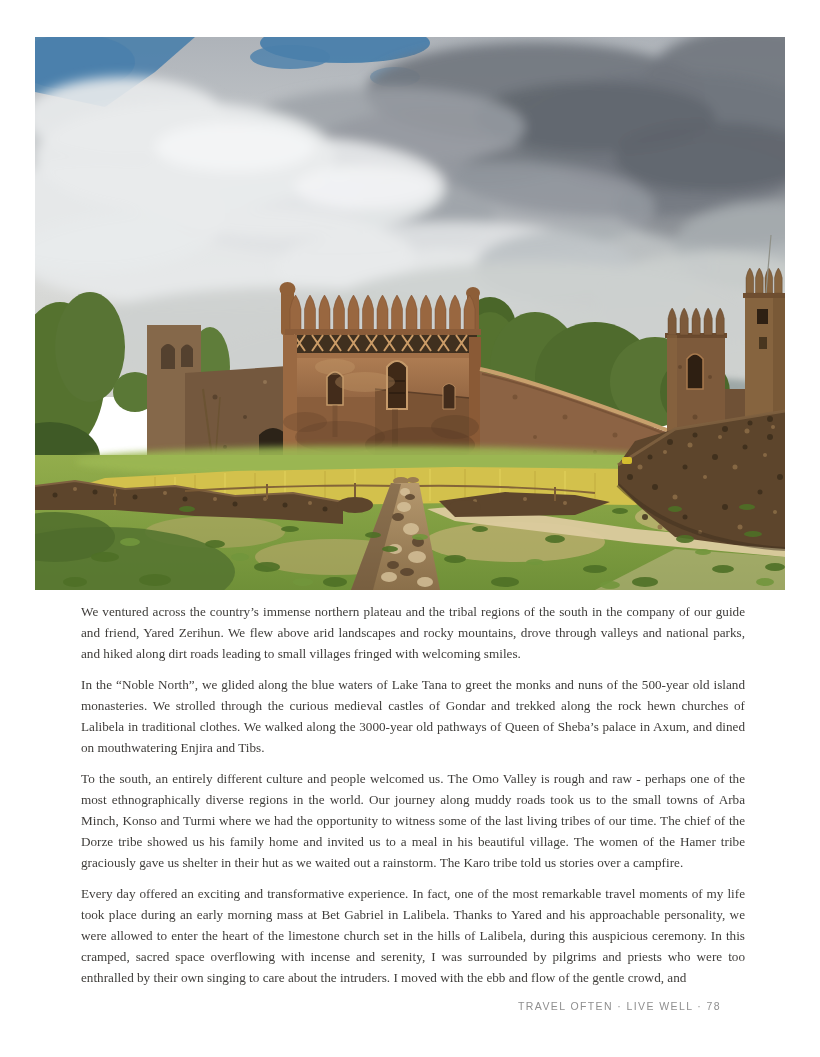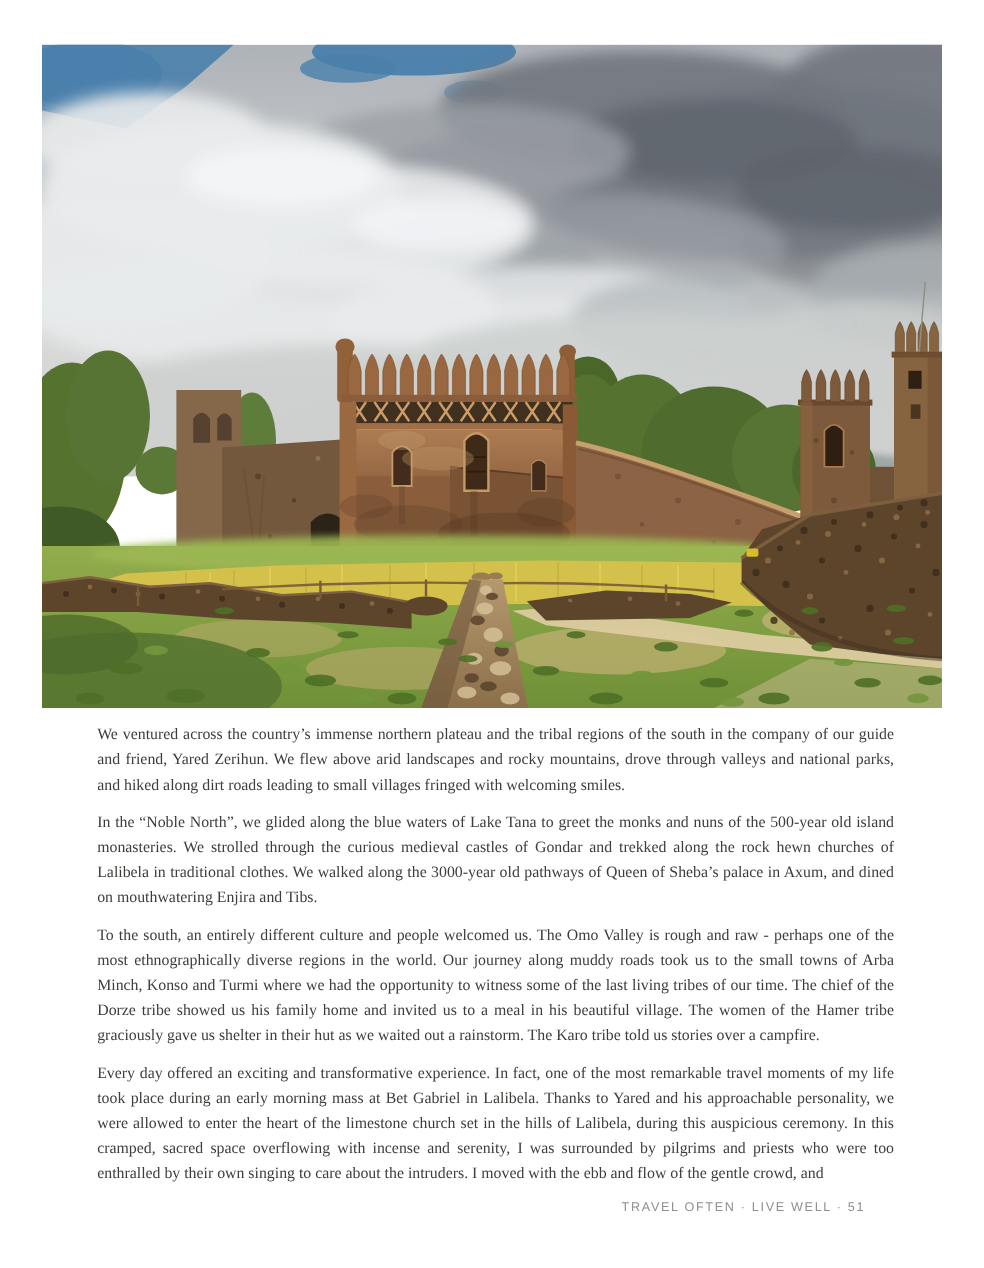--- a/index.html
+++ b/index.html
@@ -417,16 +417,16 @@
   </figure>
 
   <article class="body-text">
     <p>We ventured across the country’s immense northern plateau and the tribal regions of the south in the company of our guide and friend, Yared Zerihun. We flew above arid landscapes and rocky mountains, drove through valleys and national parks, and hiked along dirt roads leading to small villages fringed with welcoming smiles.</p>
     <p>In the “Noble North”, we glided along the blue waters of Lake Tana to greet the monks and nuns of the 500-year old island monasteries. We strolled through the curious medieval castles of Gondar and trekked along the rock hewn churches of Lalibela in traditional clothes. We walked along the 3000-year old pathways of Queen of Sheba’s palace in Axum, and dined on mouthwatering Enjira and Tibs.</p>
     <p>To the south, an entirely different culture and people welcomed us. The Omo Valley is rough and raw - perhaps one of the most ethnographically diverse regions in the world. Our journey along muddy roads took us to the small towns of Arba Minch, Konso and Turmi where we had the opportunity to witness some of the last living tribes of our time. The chief of the Dorze tribe showed us his family home and invited us to a meal in his beautiful village. The women of the Hamer tribe graciously gave us shelter in their hut as we waited out a rainstorm. The Karo tribe told us stories over a campfire.</p>
     <p>Every day offered an exciting and transformative experience. In fact, one of the most remarkable travel moments of my life took place during an early morning mass at Bet Gabriel in Lalibela. Thanks to Yared and his approachable personality, we were allowed to enter the heart of the limestone church set in the hills of Lalibela, during this auspicious ceremony. In this cramped, sacred space overflowing with incense and serenity, I was surrounded by pilgrims and priests who were too enthralled by their own singing to care about the intruders. I moved with the ebb and flow of the gentle crowd, and</p>
   </article>
 
   <footer class="page-footer">
-    <span>TRAVEL OFTEN · LIVE WELL · 51</span>
+    <span>TRAVEL OFTEN · LIVE WELL · 78</span>
   </footer>
 
 </div>
 
 </body></html>

